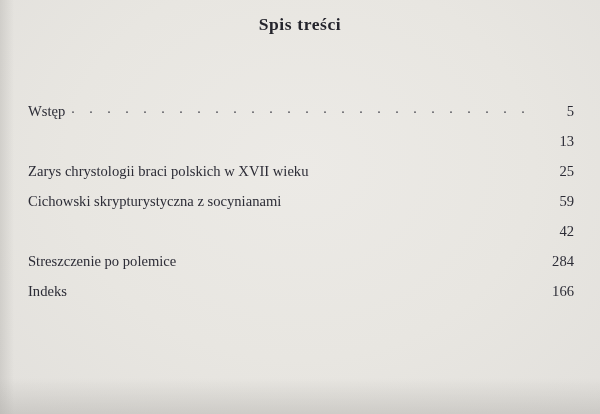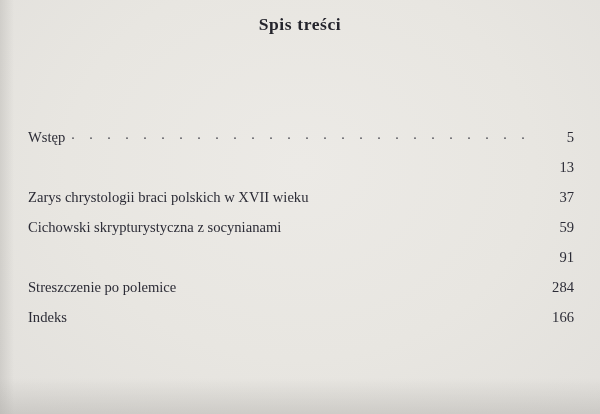--- a/index.html
+++ b/index.html
@@ -43,21 +43,21 @@
     font-weight: bold;
     font-size: 17.5px;
     letter-spacing: 0.6px;
     padding-top: 14px;
     color: #24242c;
   }
   .toc-list {
     position: absolute;
     left: 28px;
     right: 26px;
-    top: 128px;
+    top: 102px;
   }
   .toc-row {
     display: flex;
     align-items: baseline;
     font-size: 14.6px;
     line-height: 1.0;
     height: 30px;
     color: #2c2c36;
     white-space: nowrap;
   }
@@ -101,30 +101,30 @@
         <span class="leader"></span>
         <span class="page-num">5</span>
       </div>
       <div class="toc-row">
         <span class="leader"></span>
         <span class="page-num">13</span>
       </div>
       <div class="toc-row">
         <span class="label">Zarys chrystologii braci polskich w XVII wieku</span>
         <span class="leader"></span>
-        <span class="page-num">37</span>
+        <span class="page-num">25</span>
       </div>
       <div class="toc-row">
         <span class="label">Cichowski skrypturystyczna z socynianami</span>
         <span class="leader"></span>
         <span class="page-num">59</span>
       </div>
       <div class="toc-row">
         <span class="leader"></span>
-        <span class="page-num">91</span>
+        <span class="page-num">42</span>
       </div>
       <div class="toc-row">
         <span class="label">Streszczenie po polemice</span>
         <span class="leader"></span>
         <span class="page-num">284</span>
       </div>
       <div class="toc-row">
         <span class="label">Indeks</span>
         <span class="leader"></span>
         <span class="page-num">166</span>

